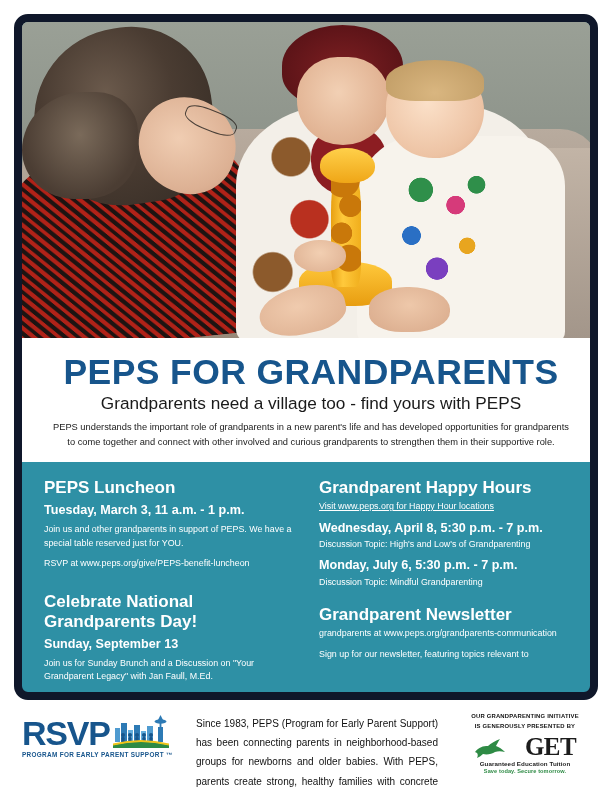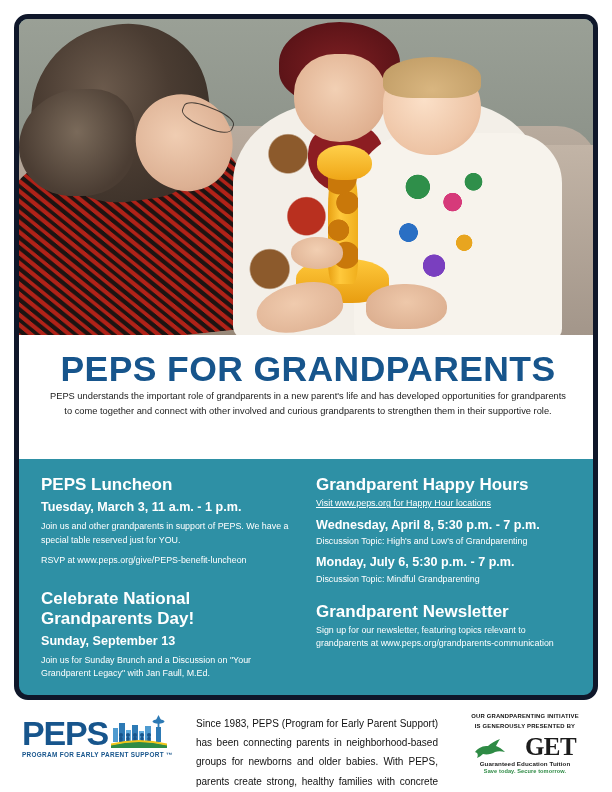--- a/index.html
+++ b/index.html
@@ -23,21 +23,21 @@
   }
 
   
   .panel {
     position: absolute;
     left: 14px;
     top: 14px;
     width: 584px;
     height: 686px;
     background: #2e90a5;
-    border: 5px solid #0f172a;
+    border: 8px solid #0f172a;
     border-radius: 14px;
     box-sizing: border-box;
     overflow: hidden;
   }
 
   
   .photo {
     position: absolute;
     left: 0;
     top: 0;
@@ -452,20 +452,21 @@
       <div class="giraffe-spots"></div>
       <div class="giraffe-head"></div>
 
       <div class="hand-c"></div>
       <div class="hand-a"></div>
       <div class="hand-b"></div>
     </div>
 
     <div class="headline-block">
       <div class="flyer-title">PEPS FOR GRANDPARENTS</div>
+      <div class="flyer-subtitle">Grandparents need a village too - find yours with PEPS</div>
       <div class="flyer-intro">PEPS understands the important role of grandparents in a new parent's life and has developed opportunities for grandparents</div>
       <div class="flyer-intro">to come together and connect with other involved and curious grandparents to strengthen them in their supportive role.</div>
     </div>
 
     <div class="content">
 
       <div class="col col-left">
 
         <div>
           <div class="sec-head">PEPS Luncheon</div>
@@ -499,33 +500,33 @@
             <div class="sec-date">Monday, July 6, 5:30 p.m. - 7 p.m.</div>
             <div class="sec-sub">Discussion Topic: Mindful Grandparenting</div>
           </div>
 
         </div>
 
         <div class="gap-md"></div>
 
         <div>
           <div class="sec-head">Grandparent Newsletter</div>
+          <div class="sec-sub" style="margin-top:0;">grandparents at www.peps.org/grandparents-communication</div>
           <div class="sec-sub" style="margin-top:1px;margin-bottom:0;">Sign up for our newsletter, featuring topics relevant to</div>
-          <div class="sec-sub" style="margin-top:0;">grandparents at www.peps.org/grandparents-communication</div>
         </div>
 
       </div>
     </div>
   </div>
 
   <div class="footer">
 
     <div class="footer-logo">
       <div class="peps-word">
-        <span class="peps-text">PEPS</span>
+        <span class="peps-text">RSVP</span>
         <svg class="peps-mark" viewBox="0 0 56 34">
           <rect x="2" y="14" width="5" height="14" fill="#4f9bd0"></rect>
           <rect x="8" y="9" width="6" height="19" fill="#2d7ab5"></rect>
           <rect x="15" y="16" width="5" height="12" fill="#63aede"></rect>
           <rect x="21" y="11" width="6" height="17" fill="#2d7ab5"></rect>
           <rect x="28" y="17" width="5" height="11" fill="#63aede"></rect>
           <rect x="34" y="12" width="6" height="16" fill="#4f9bd0"></rect>
           <rect x="45" y="13" width="5" height="15" fill="#2d7ab5"></rect>
           <path d="M47.5 1 L50 6 L45 6 Z" fill="#2d7ab5"></path>
           <ellipse cx="47.5" cy="7.5" rx="6" ry="2.2" fill="#2d7ab5"></ellipse>

